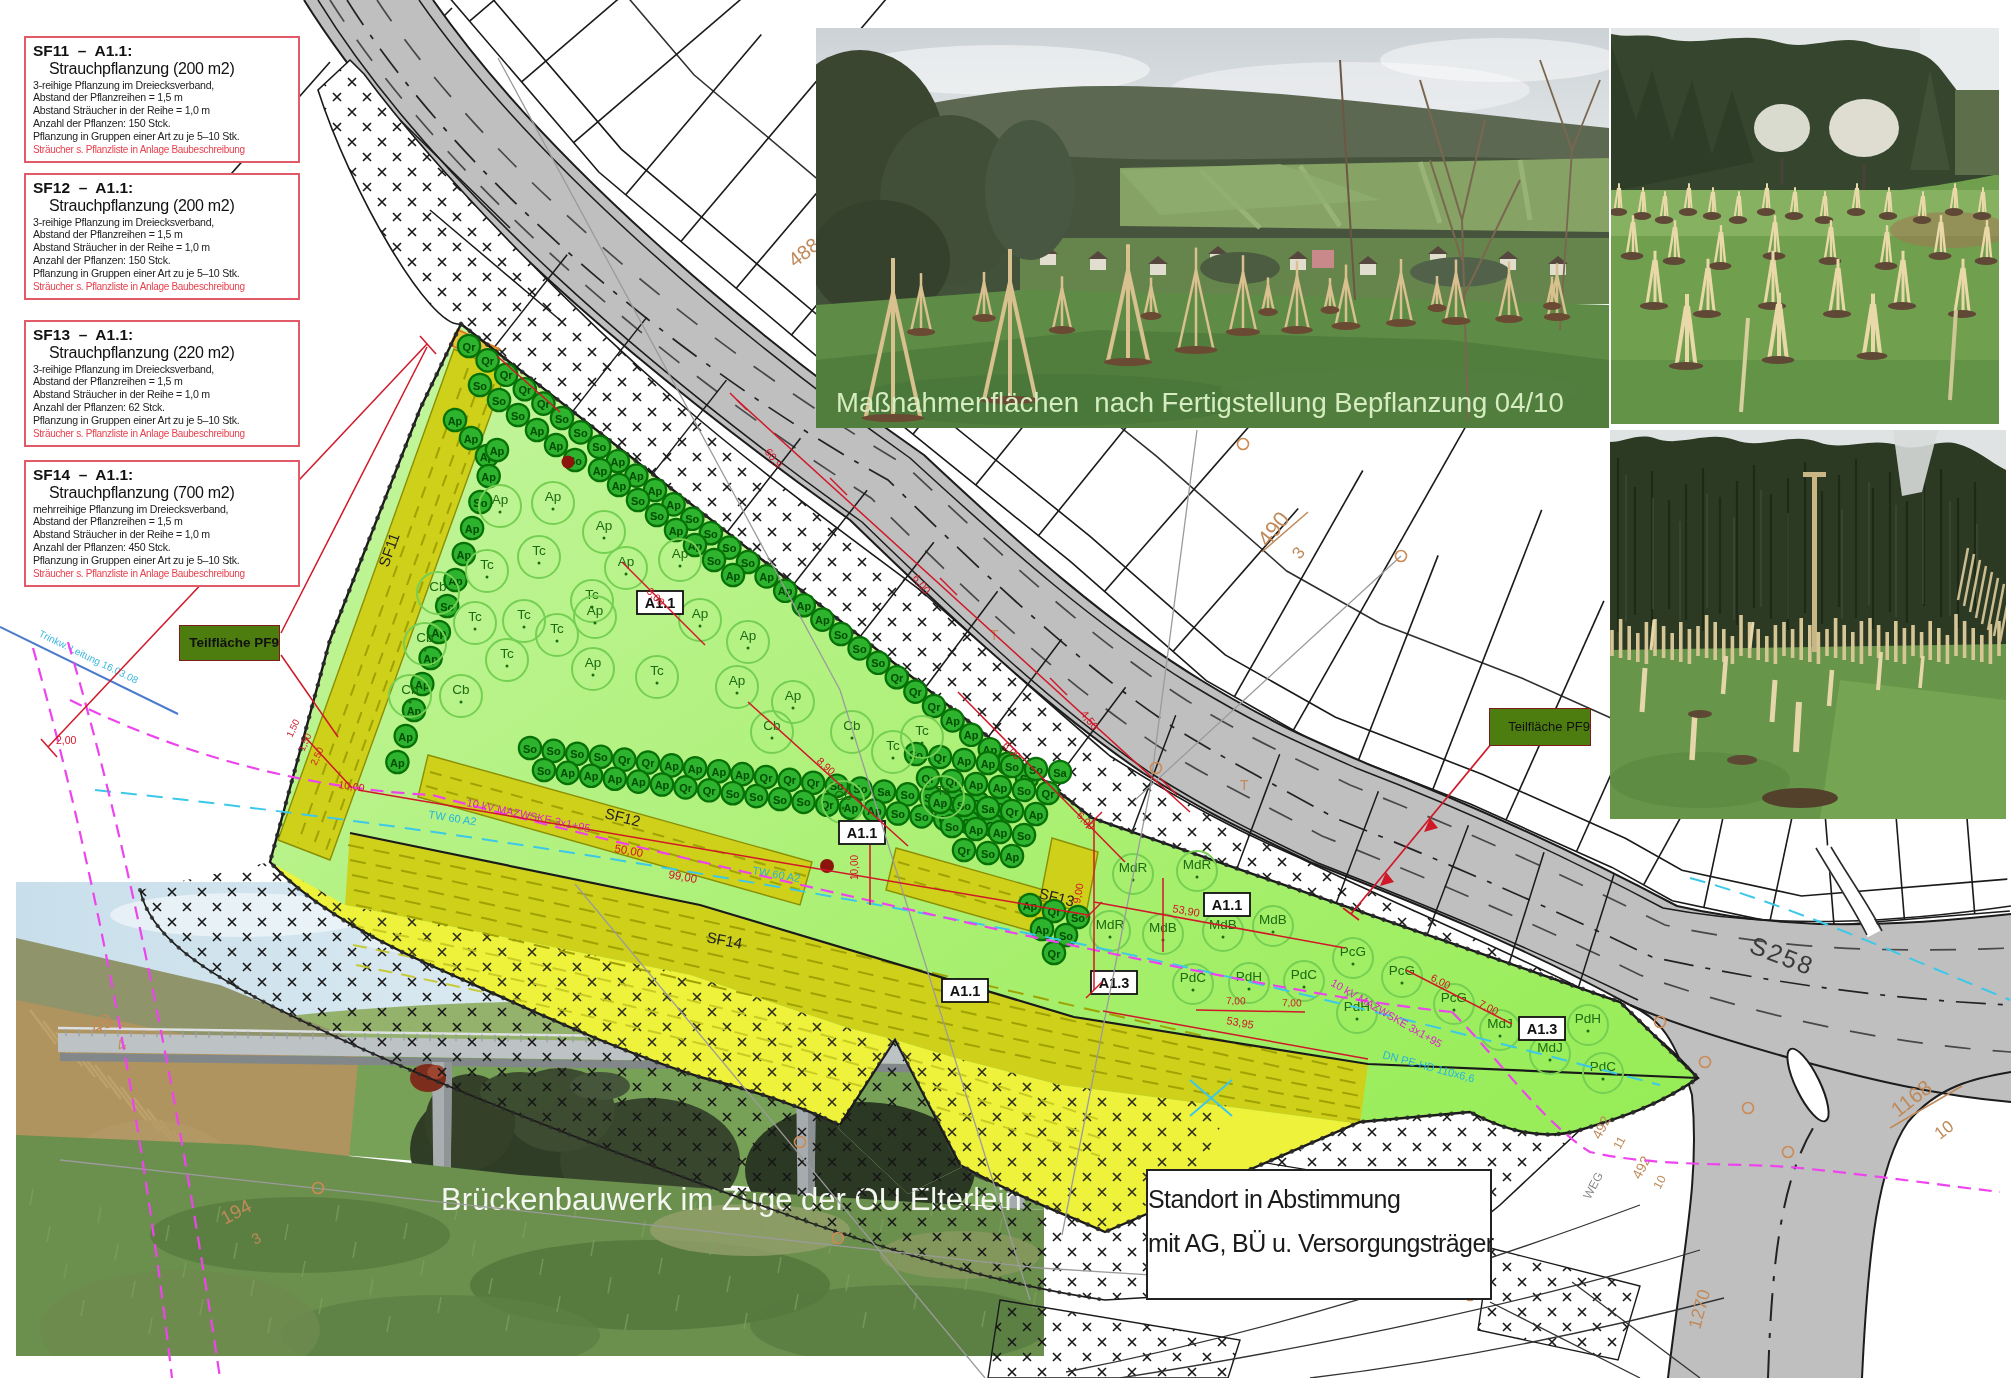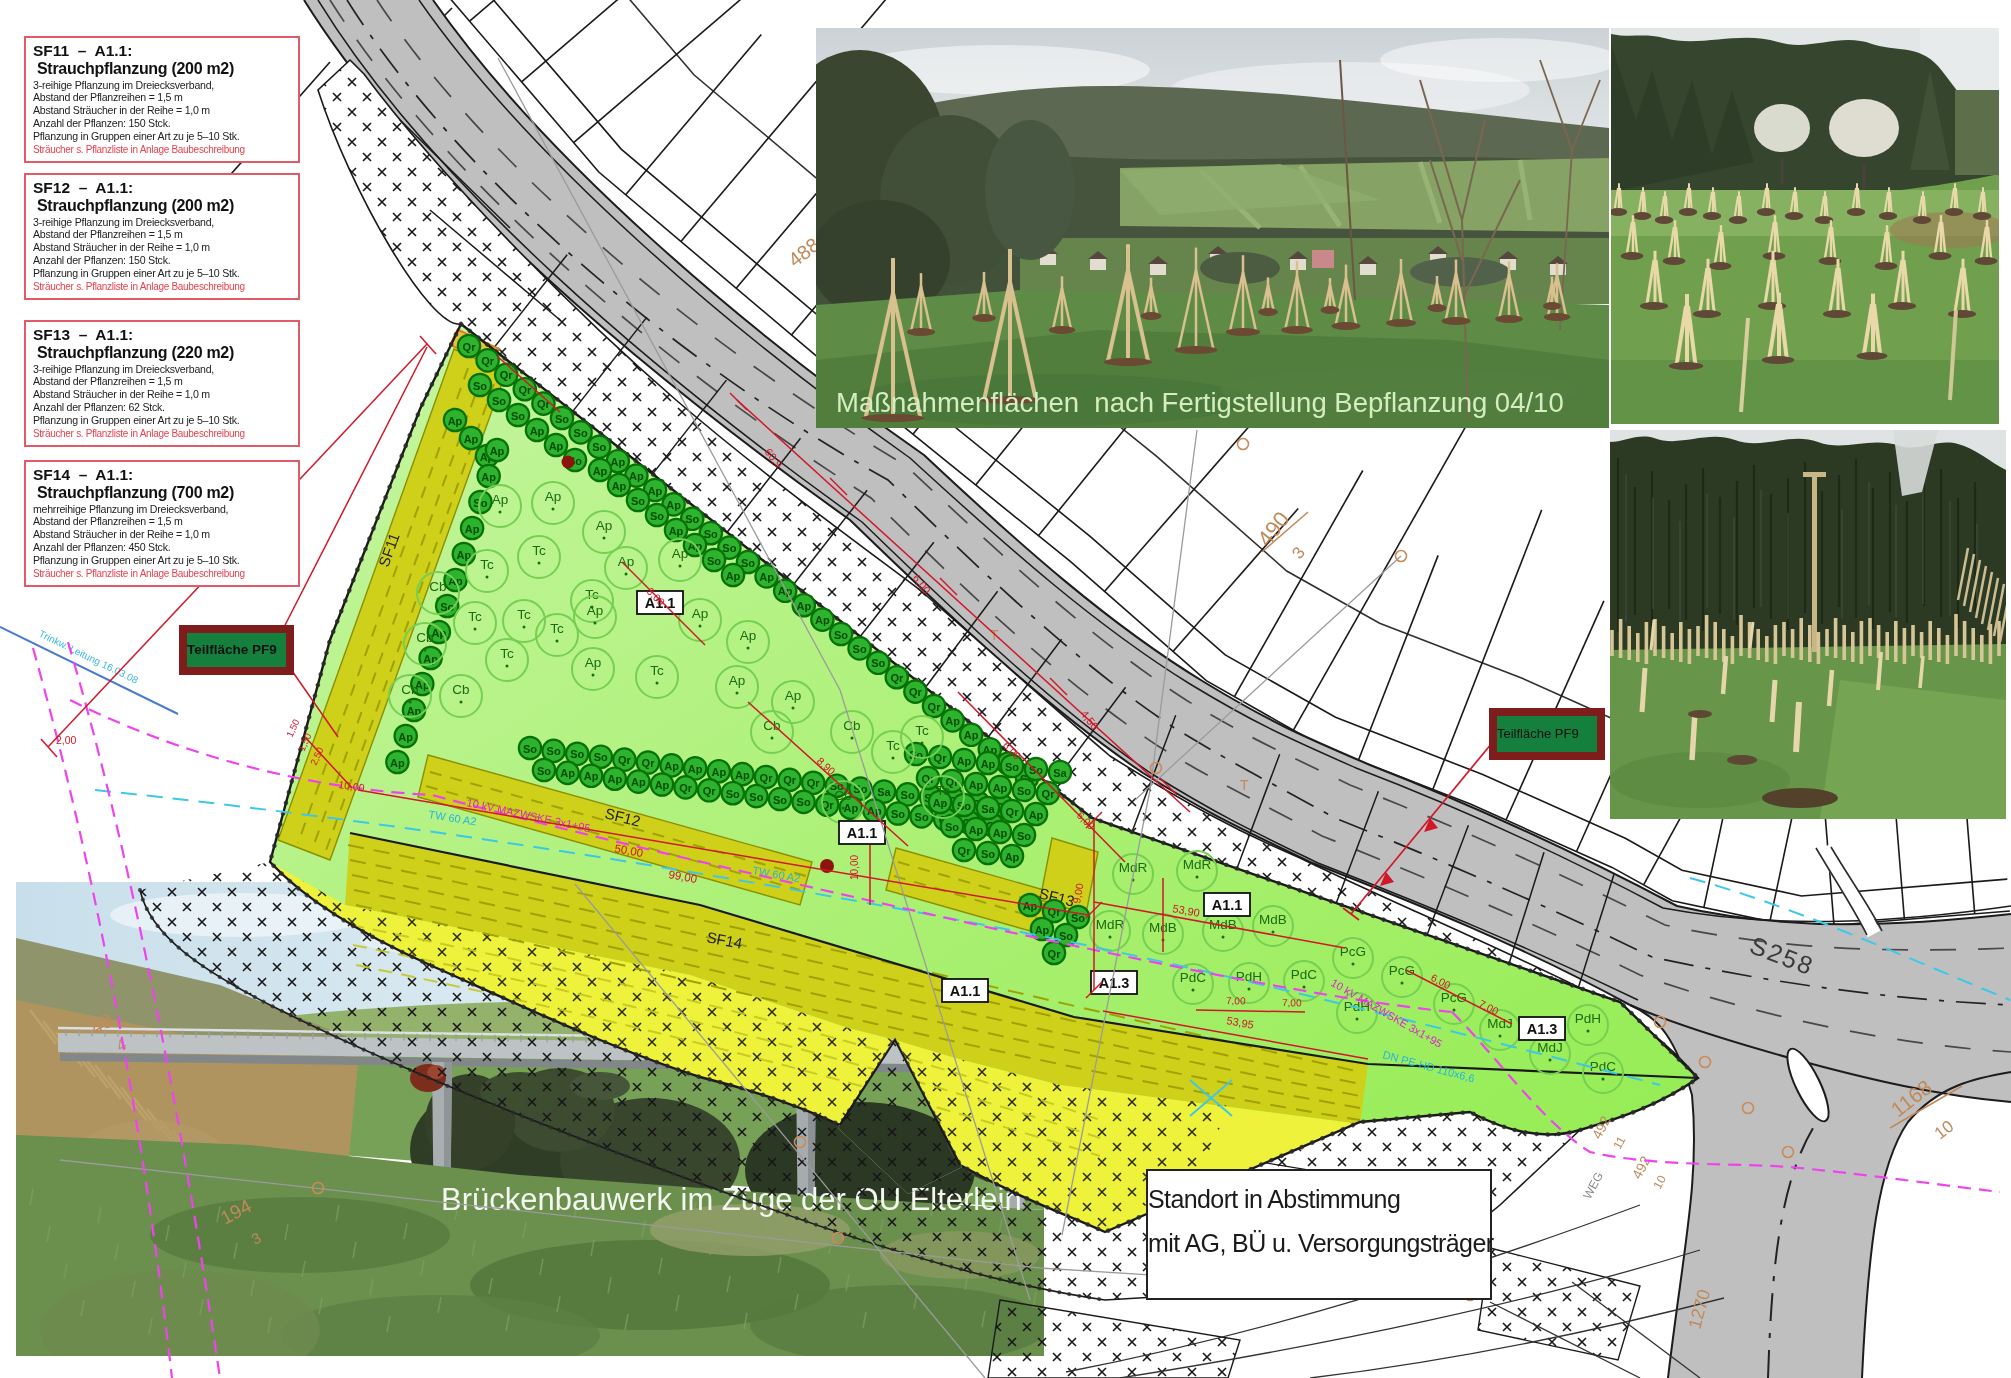--- a/index.html
+++ b/index.html
@@ -1,23 +1,23 @@
 <!DOCTYPE html>
 <html><head>
 <meta charset="utf-8">
 <style>
 html,body{margin:0;padding:0;background:#fff}
 #wrap{position:relative;width:2011px;height:1378px;overflow:hidden;background:#fff;font-family:"Liberation Sans",sans-serif}
 #wrap svg{position:absolute;left:0;top:0}
 .sfbox{position:absolute;width:276px;height:127px;border:2px solid #e05a68;background:#fff;padding:4px 0 0 7px;box-sizing:border-box;line-height:1;overflow:hidden}
 .sfbox .t1{font-weight:bold;font-size:15.5px;color:#111;margin:1px 0 2px}
-.sfbox .t2{font-weight:bold;font-size:16px;color:#111;margin:0 4px 3px;letter-spacing:-0.3px}
+.sfbox .t2{font-weight:normal;font-size:16px;color:#111;margin:0 16px 3px;letter-spacing:-0.3px}
 .sfbox .b{font-size:10.6px;color:#222;margin:0 0 2.4px;letter-spacing:-0.25px;white-space:nowrap}
 .sfbox .r{font-size:10px;color:#e8414e;margin:3px 0 0;letter-spacing:-0.3px;white-space:nowrap}
-.pf9{position:absolute;border:8px solid #7f1d1d;background:#15803d;color:#111;font-size:13.5px;font-weight:bold;text-align:left;line-height:34px;white-space:nowrap}
+.pf9{position:absolute;border:1px solid #7f1d1d;background:#4d7c0f;color:#111;font-size:13.5px;font-weight:bold;text-align:right;line-height:34px;white-space:nowrap}
 #standort{position:absolute;left:1146px;top:1169px;width:342px;height:127px;border:2px solid #222;background:#fff;color:#1a1a1a;font-size:25px;text-align:left;white-space:nowrap;letter-spacing:-0.6px}
 #standort div{margin-top:14px}
 #standort div+div{margin-top:15px}
 </style>
 </head>
 <body>
 <div id="wrap">
 <svg width="2011" height="1378" viewBox="0 0 2011 1378" xmlns="http://www.w3.org/2000/svg">
 <defs>
 <pattern id="xh" width="30" height="30" patternUnits="userSpaceOnUse">

